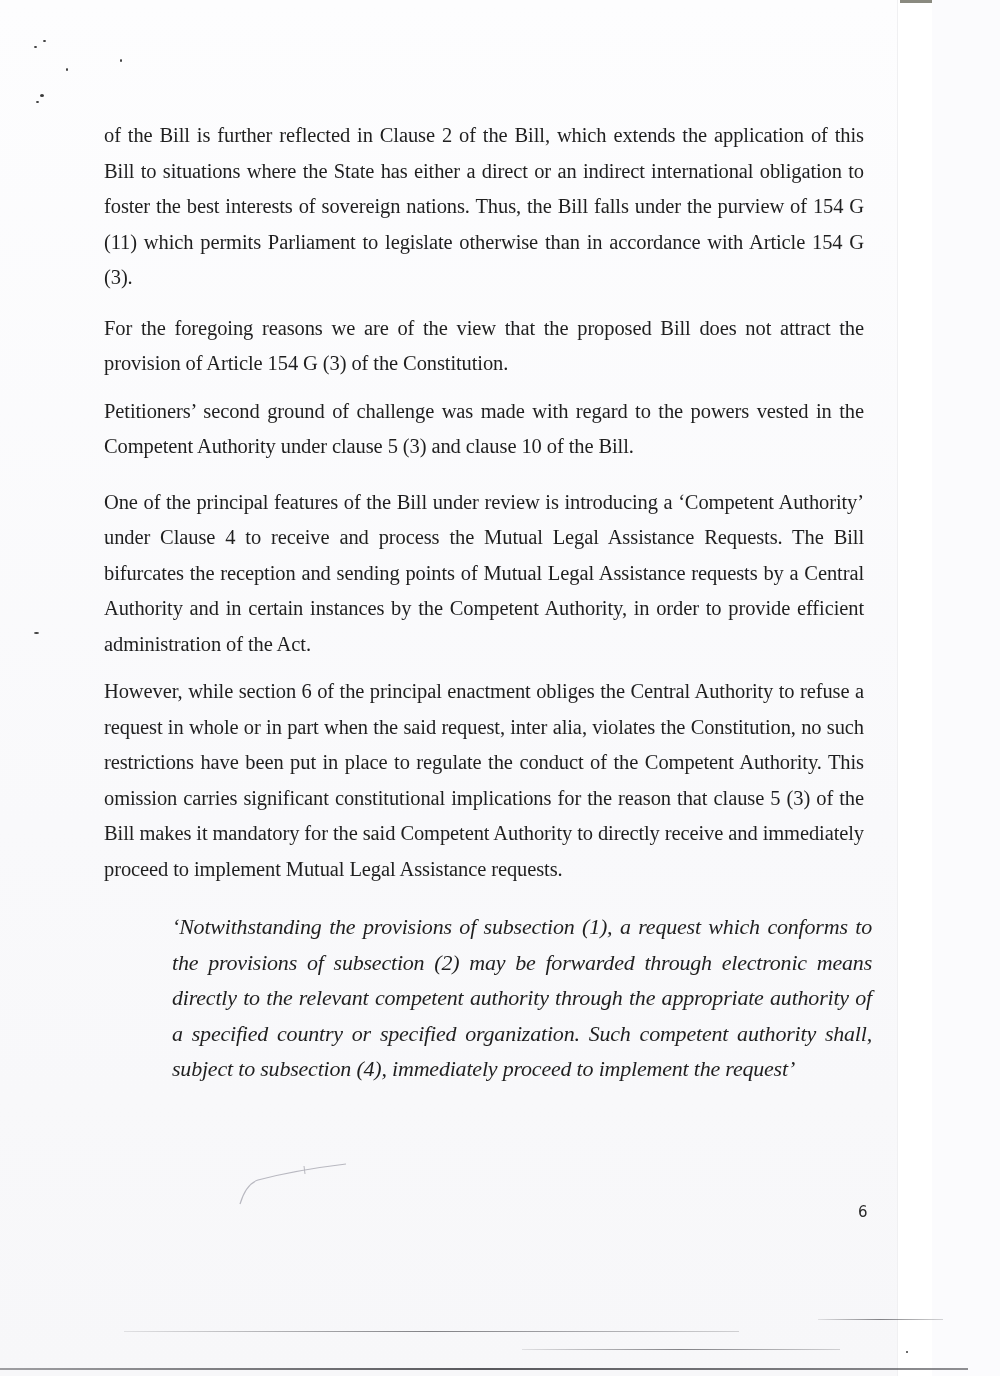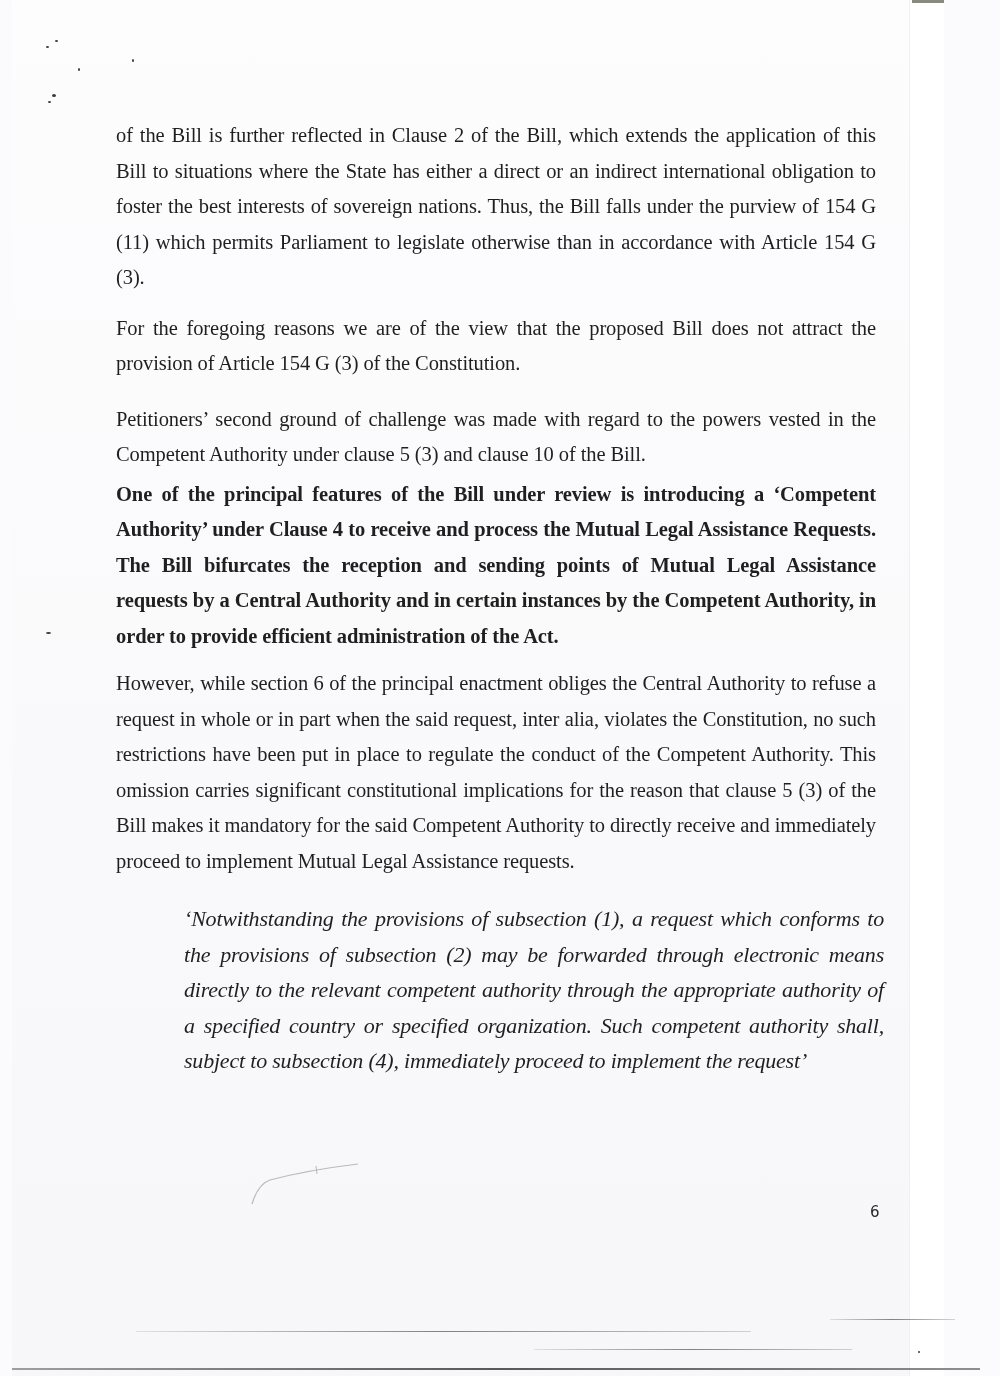--- a/index.html
+++ b/index.html
@@ -10,21 +10,21 @@
       width: 1000px;
       height: 1376px;
       background: #fbfbfd;
       position: relative;
       overflow: hidden;
       font-family: "Liberation Serif", "DejaVu Serif", serif;
       color: #1f1f1f;
     }
     .page {
       position: absolute;
-      left: 12px; top: 0;
+      left: 0; top: 0;
       width: 932px; height: 1376px;
       background: linear-gradient(180deg, #fdfdfe 0%, #f9f9fb 60%, #f7f7f9 100%);
     }
     .right-edge {
       position: absolute;
       top: 0; right: 0;
       width: 34px; height: 1376px;
       background: #ffffff;
       border-left: 1px solid #f0f0f2;
     }
@@ -41,23 +41,23 @@
       width: 760px;
     }
     .para {
       font-size: 20.5px;
       line-height: 35.5px;
       text-align: justify;
       margin: 0 0 13px 0;
       letter-spacing: -0.1px;
     }
     .para.p1 { margin-bottom: 15px; }
-    .para.p2 { margin-bottom: 20px; }
-    .para.p3 { margin-bottom: 4px; }
-    .para.p4 { margin-bottom: 12px; font-weight: bold; }
+    .para.p2 { margin-bottom: 12px; }
+    .para.p3 { margin-bottom: 20px; }
+    .para.p4 { margin-bottom: 12px; }
     .para.p5 { margin-bottom: 10px; }
     .em { }
     .quote {
       margin-left: 68px;
       width: 700px;
       font-style: italic;
       font-size: 22px;
       line-height: 35.5px;
       text-align: justify;
       letter-spacing: -0.2px;

